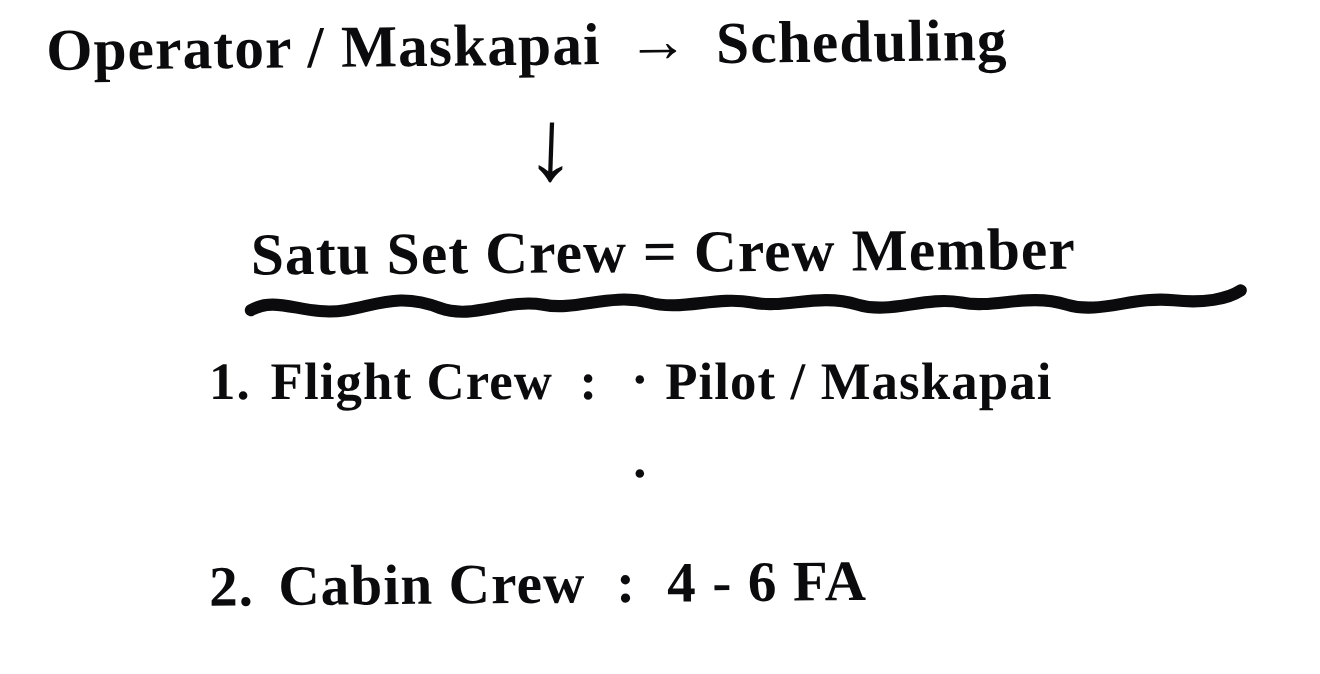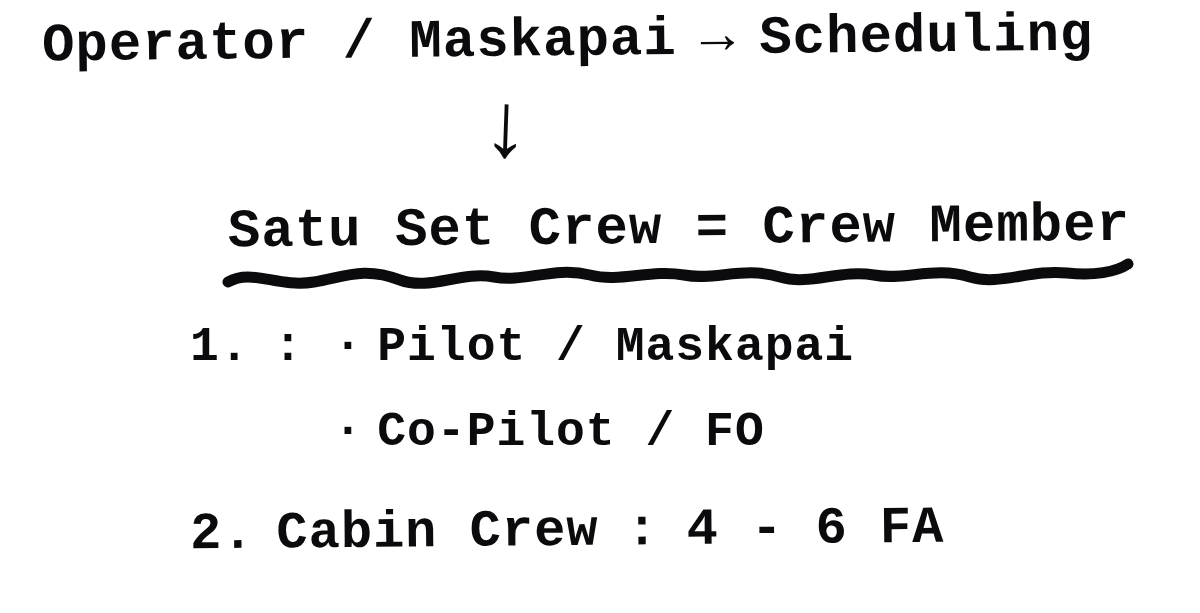--- a/index.html
+++ b/index.html
@@ -3,21 +3,21 @@
 <meta charset="utf-8">
 <style>
   html, body { margin: 0; padding: 0; background: #ffffff; }
   .canvas {
     position: relative;
     width: 1200px;
     height: 613px;
     background: #ffffff;
     overflow: hidden;
     color: #0b0b0d;
-    font-family: Liberation Mono, monospace;
+    font-family: Liberation Serif, serif;
     font-weight: 700;
     letter-spacing: 1px;
   }
   .hand { white-space: nowrap; }
 
   
   .line1 {
     position: absolute;
     left: 42px;
     top: 10px;
@@ -109,29 +109,29 @@
                C 492 23, 522 8, 558 19
                C 588 28, 618 11, 652 17
                C 682 23, 712 8, 748 19
                C 778 28, 808 11, 845 15
                C 872 18, 894 14, 906 6" stroke="#0b0b0d" stroke-width="11" stroke-linecap="round" fill="none"></path>
     </svg>
   </div>
 
   <div class="item1">
     <span class="hand">1.</span>
+    <span class="hand">Flight Crew</span>
     <span class="hand sep">:</span>
     <div class="bullets">
       <div class="bullet-row">
         <span class="bullet-dot">·</span>
         <span class="hand">Pilot / Maskapai</span>
       </div>
       <div class="bullet-row">
         <span class="bullet-dot">·</span>
-        <span class="hand">Co-Pilot / FO</span>
       </div>
     </div>
   </div>
 
   <div class="item2">
     <span class="hand">2.</span>
     <span class="hand">Cabin Crew</span>
     <span class="hand sep">:</span>
     <span class="hand">4 - 6 FA</span>
   </div>

